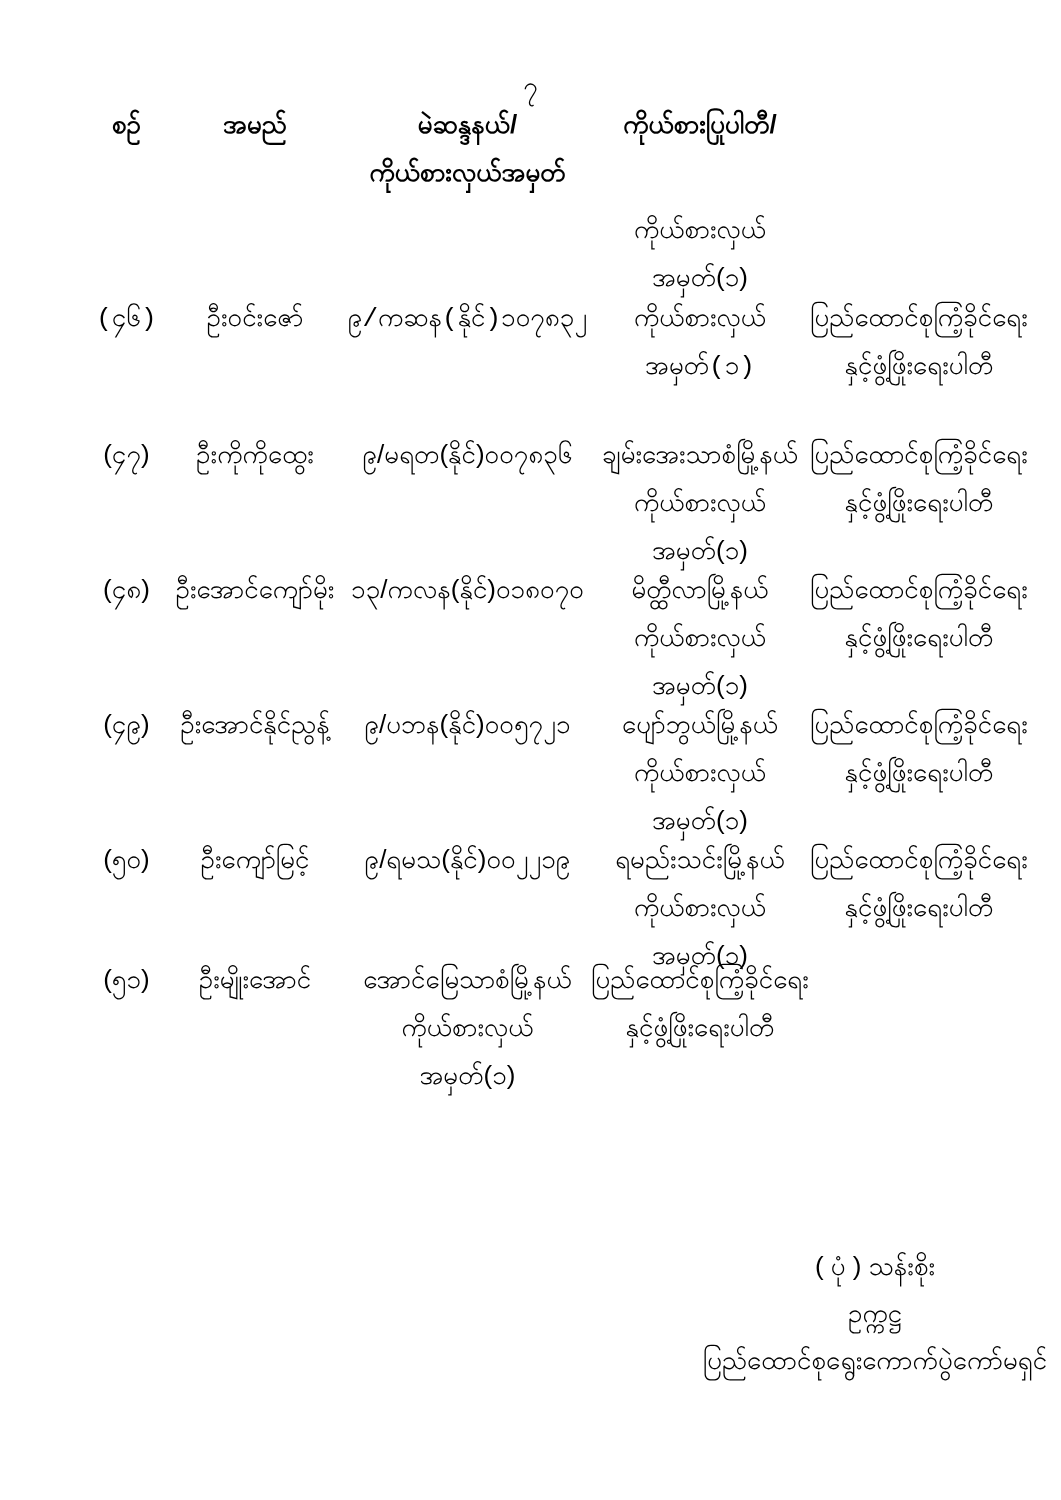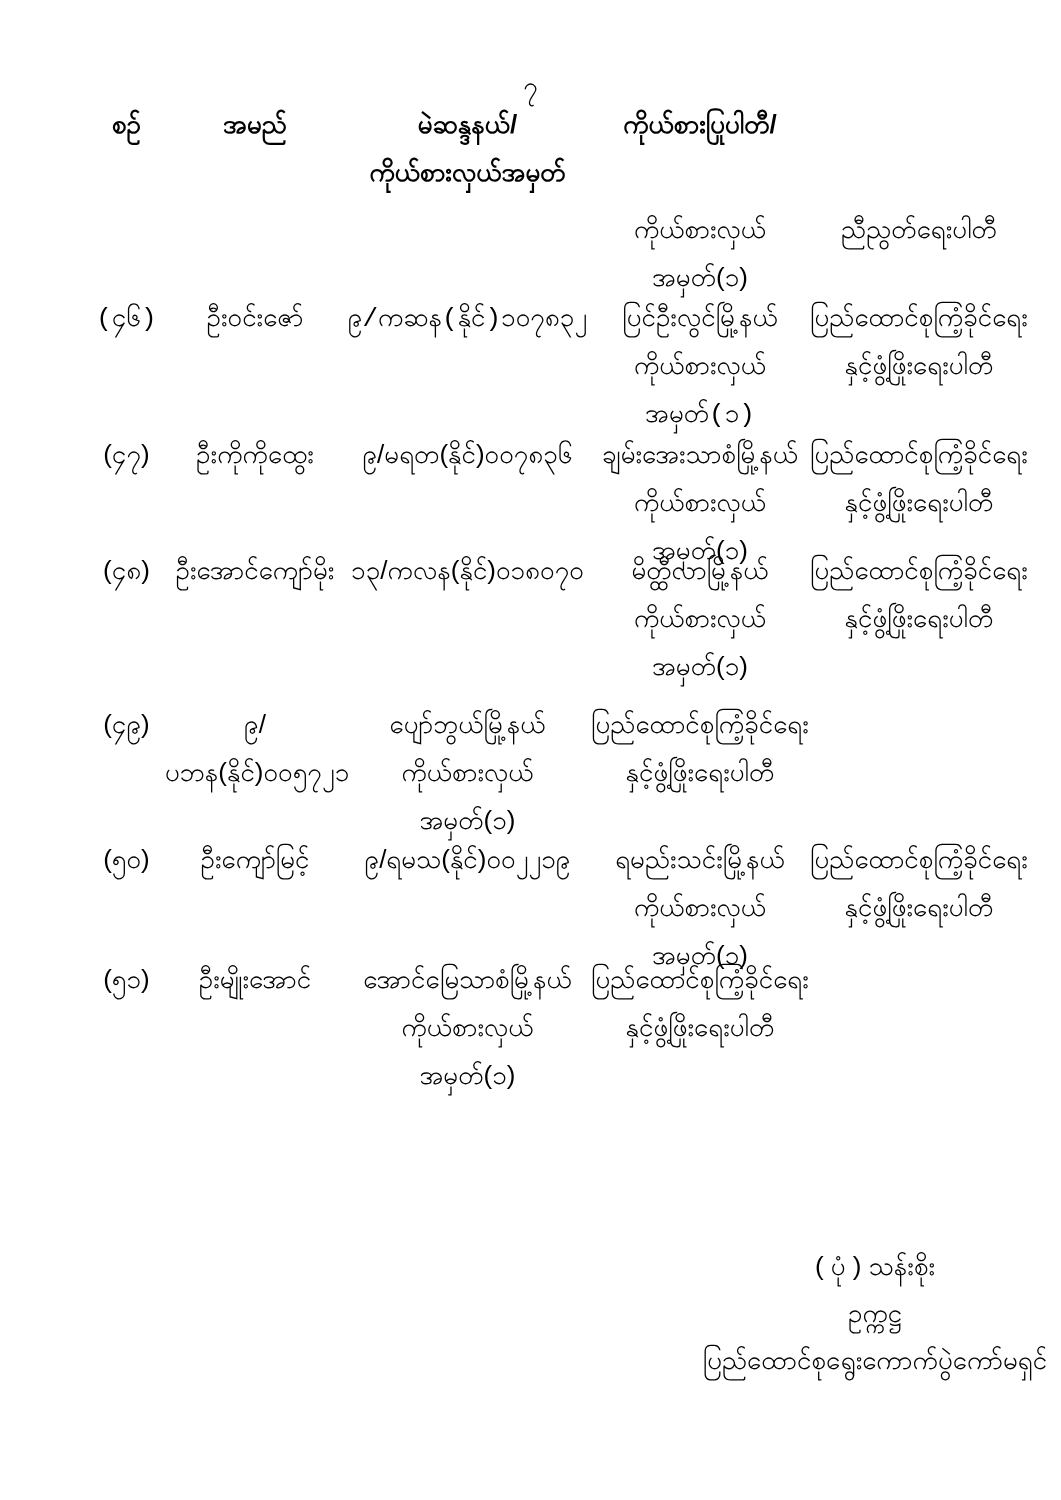--- a/index.html
+++ b/index.html
@@ -32,21 +32,21 @@
     display: grid;
     grid-template-columns: 77px 180px 245px 220px 218px;
     align-items: start;
   }
   .cell { text-align: center; }
   .cell.center { text-align: center; }
   .header-row { top: 100px; font-weight: bold; }
   .carry-row  { top: 205px; }
   .row-0 { top: 295px; font-family: Liberation Mono, monospace; }
   .row-1 { top: 430px; }
-  .row-2 { top: 546px; }
+  .row-2 { top: 565px; }
   .row-3 { top: 700px; }
   .row-4 { top: 835px; }
   .row-5 { top: 955px; }
   .signature {
     position: absolute;
     top: 1243px;
     left: 635px;
     width: 480px;
     text-align: center;
     line-height: 47px;
@@ -72,31 +72,27 @@
   </div>
 
   <div class="grid-row carry-row">
     <div class="cell"></div>
     <div class="cell"></div>
     <div class="cell"></div>
     <div class="cell">
       <div>ကိုယ်စားလှယ်</div>
       <div>အမှတ်(၁)</div>
     </div>
-    <div class="cell">
-      <div>ညီညွတ်ရေးပါတီ</div>
-    </div>
   </div>
 
   <div class="grid-row row-0">
     <div class="cell">(၄၆)</div>
     <div class="cell">ဦးဝင်းဇော်</div>
     <div class="cell">၉/ကဆန(နိုင်)၁၀၇၈၃၂</div>
     <div class="cell">
-      <div>ပြင်ဦးလွင်မြို့နယ်</div>
       <div>ကိုယ်စားလှယ်</div>
       <div>အမှတ်(၁)</div>
     </div>
     <div class="cell">
       <div>ပြည်ထောင်စုကြံ့ခိုင်ရေး</div>
       <div>နှင့်ဖွံ့ဖြိုးရေးပါတီ</div>
     </div>
   </div>
 
   <div class="grid-row row-1">
@@ -124,20 +120,21 @@
       <div>အမှတ်(၁)</div>
     </div>
     <div class="cell">
       <div>ပြည်ထောင်စုကြံ့ခိုင်ရေး</div>
       <div>နှင့်ဖွံ့ဖြိုးရေးပါတီ</div>
     </div>
   </div>
 
   <div class="grid-row row-3">
     <div class="cell">(၄၉)</div>
+    <div class="cell">ဦးအောင်နိုင်ညွန့်</div>
     <div class="cell">၉/ပဘန(နိုင်)၀၀၅၇၂၁</div>
     <div class="cell">
       <div>ပျော်ဘွယ်မြို့နယ်</div>
       <div>ကိုယ်စားလှယ်</div>
       <div>အမှတ်(၁)</div>
     </div>
     <div class="cell">
       <div>ပြည်ထောင်စုကြံ့ခိုင်ရေး</div>
       <div>နှင့်ဖွံ့ဖြိုးရေးပါတီ</div>
     </div>

